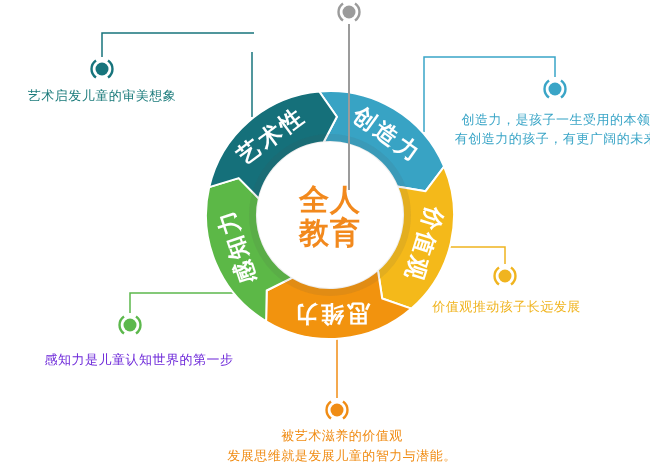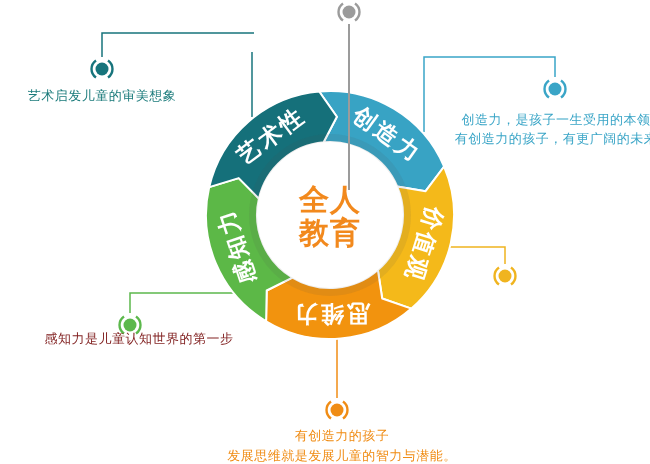--- a/index.html
+++ b/index.html
@@ -77,24 +77,25 @@
   <div class="callout" id="callout-artistic" style="left: 2px; top: 86px; width: 200px; line-height: 20px; color: rgb(27, 123, 123);">
     <div class="callout-line">艺术启发儿童的审美想象</div>
   </div>
 
   <div class="callout" id="callout-creativity" style="left: 452px; top: 110px; width: 208px; line-height: 19px; color: rgb(58, 165, 199);">
     <div class="callout-line">创造力，是孩子一生受用的本领</div>
     <div class="callout-line">有创造力的孩子，有更广阔的未来</div>
   </div>
 
   <div class="callout" id="callout-values" style="left: 421px; top: 297px; width: 171px; line-height: 20px; color: rgb(240, 180, 31);">
+    <div class="callout-line">价值观推动孩子长远发展</div>
   </div>
 
   <div class="callout" id="callout-thinking" style="left: 222px; top: 426px; width: 240px; line-height: 20px; color: rgb(240, 140, 20);">
-    <div class="callout-line">有创造力的孩子</div>
+    <div class="callout-line">被艺术滋养的价值观</div>
     <div class="callout-line">发展思维就是发展儿童的智力与潜能。</div>
   </div>
 
-  <div class="callout" id="callout-perception" style="left: 1px; top: 329px; width: 276px; line-height: 19px; color: #7f1d1d;">
+  <div class="callout" id="callout-perception" style="left: 1px; top: 350px; width: 276px; line-height: 19px; color: #6d28d9;">
     <div class="callout-line">感知力是儿童认知世界的第一步</div>
   </div>
 
 </div>
 
 </body></html>

